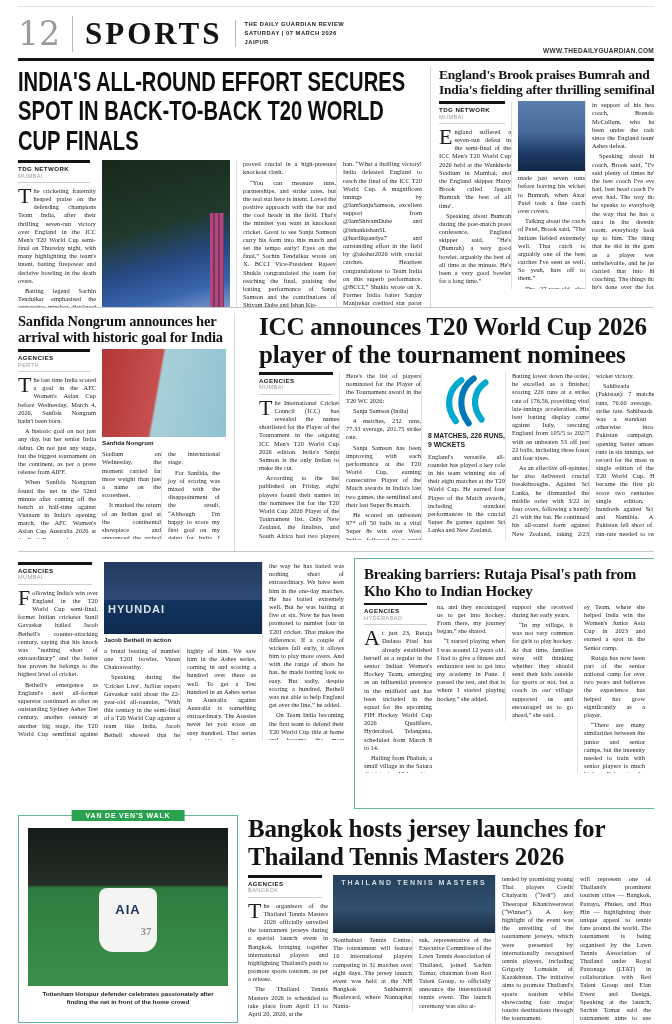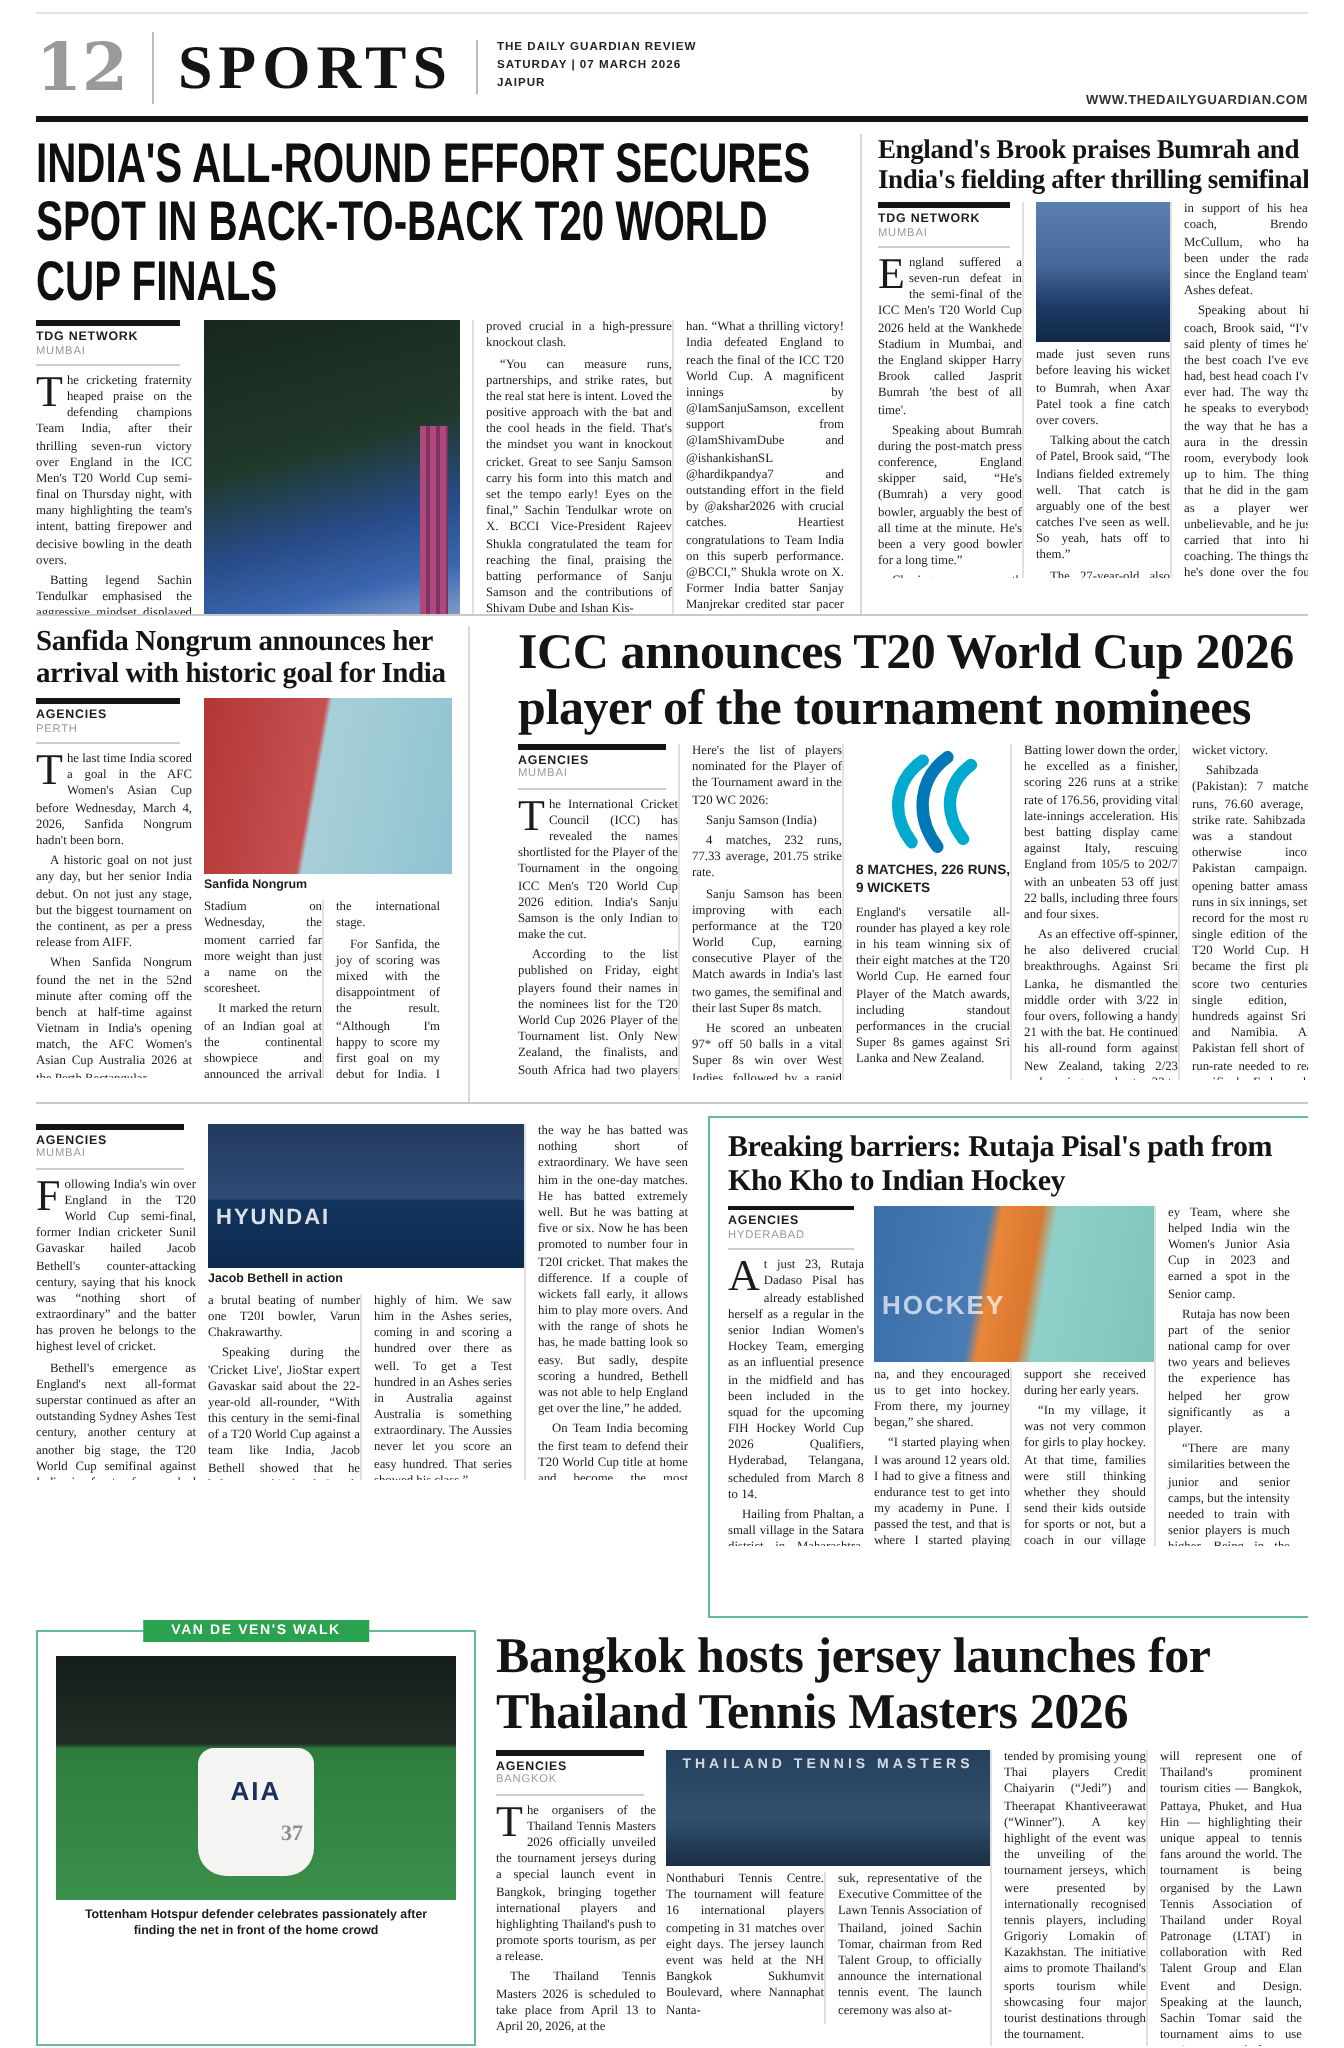--- a/index.html
+++ b/index.html
@@ -1,21 +1,21 @@
 <!DOCTYPE html>
 <html><head>
 <meta charset="utf-8">
 <style>
   *{margin:0;padding:0;box-sizing:border-box;}
   html,body{background:#e9e9e9;}
   .page{width:672px;height:1024px;margin:0 auto;background:#ffffff;color:#1c1c1c;
         font-family:"Liberation Serif",serif;position:relative;padding:6px 18px 0 18px;overflow:hidden;}
   
   .masthead{display:flex;align-items:center;height:50px;border-top:1px solid #e2e2e2;padding-top:4px;}
-  .pageno{font-family:"DejaVu Serif",serif;font-size:33px;font-weight:bold;color:#9a9a9a;line-height:1;}
+  .pageno{font-family:"DejaVu Serif",serif;font-size:33px;font-weight:normal;color:#9a9a9a;line-height:1;}
   .mast-div{width:1px;height:36px;background:#bbb;margin:0 12px;}
   .sports-title{font-family:"Liberation Serif",serif;font-size:31px;font-weight:bold;letter-spacing:3px;color:#141414;line-height:1;}
   .mast-info{border-left:1px solid #bbb;margin-left:12px;padding-left:9px;
              font-family:"Liberation Sans",sans-serif;font-weight:bold;font-size:5.8px;letter-spacing:.5px;color:#222;line-height:1.55;}
   .mast-web{margin-left:auto;align-self:flex-end;font-family:"Liberation Sans",sans-serif;font-weight:bold;font-size:6.5px;letter-spacing:.3px;color:#333;padding-bottom:2px;}
   .mast-rule{height:3px;background:#141414;margin-top:2px;}
   
   .body-txt{font-size:6.4px;line-height:1.28;text-align:justify;}
   .para{margin-bottom:2px;}
   .para + .para{text-indent:7px;}
@@ -64,21 +64,21 @@
   .icc-grid{display:flex;margin-top:3px;height:168px;overflow:hidden;}
   .band3{height:258px;display:flex;border-top:1px solid #c9c9c9;padding-top:6px;}
   .bethell{width:332px;}
   .beth-grid{display:flex;margin-top:4px;height:178px;overflow:hidden;}
   .rutaja-box{flex:1;margin-left:10px;border:1px solid #66bb97;padding:7px 9px 5px 9px;}
   .rut-grid{display:flex;margin-top:3px;height:170px;overflow:hidden;}
   .band4{height:214px;display:flex;padding-top:6px;}
   .van-box{width:220px;border:1px solid #66bb97;position:relative;padding:12px 9px 4px 9px;}
   .van-label{position:absolute;top:-6px;left:50%;transform:translateX(-50%);background:#2ba24f;color:#fff;
      font-family:"Liberation Sans",sans-serif;font-weight:bold;font-size:7px;letter-spacing:.8px;padding:2px 14px;white-space:nowrap;}
-  .van-photo{height:122px;}
+  .van-photo{height:158px;}
   .van-cap{text-align:center;font-family:"Liberation Sans",sans-serif;font-weight:bold;font-size:6.2px;line-height:1.3;margin-top:4px;padding:0 8px;}
   .bangkok{flex:1;margin-left:10px;}
   .bkk-grid{display:flex;margin-top:4px;height:148px;overflow:hidden;}
   
   .icc-logo{width:100%;height:58px;display:flex;align-items:center;justify-content:center;margin-bottom:2px;}
   .stat-line{font-family:"Liberation Sans",sans-serif;font-weight:bold;font-size:6.8px;line-height:1.3;margin-bottom:3px;}
   .subcols{display:flex;}
 </style>
 </head>
 <body>
@@ -299,23 +299,20 @@
             <div class="bar"></div>
             <span class="agency">AGENCIES</span>
             <span class="city">HYDERABAD</span>
           </div>
           <div>
               <p class="para">At just 23, Rutaja Dadaso Pisal has already established herself as a regular in the senior Indian Women's Hockey Team, emerging as an influential presence in the midfield and has been included in the squad for the upcoming FIH Hockey World Cup 2026 Qualifiers, Hyderabad, Telangana, scheduled from March 8 to 14.</p>
               <p class="para">Hailing from Phaltan, a small village in the Satara district in Maharashtra, Rutaja's journey into hockey began somewhat unexpectedly, as per a press release.</p>
             </div>
         </div>
         <div style="width:140px;margin-left:5px;">
-          <div class="ph ph-rutaja" style="height:78px;margin-bottom:3px;">
-            <span class="board" style="font-size:13px;opacity:.8;">HOCKEY</span>
-          </div>
           <div class="subcols">
             <div class="col first body-txt" style="width:68px;">
               <div>
                   <p class="para">na, and they encouraged us to get into hockey. From there, my journey began,” she shared.</p>
                   <p class="para">“I started playing when I was around 12 years old. I had to give a fitness and endurance test to get into my academy in Pune. I passed the test, and that is where I started playing hockey,” she added.</p>
                 </div>
             </div>
             <div class="col body-txt" style="width:68px;">
               <div>
                   <p class="para">support she received during her early years.</p>

